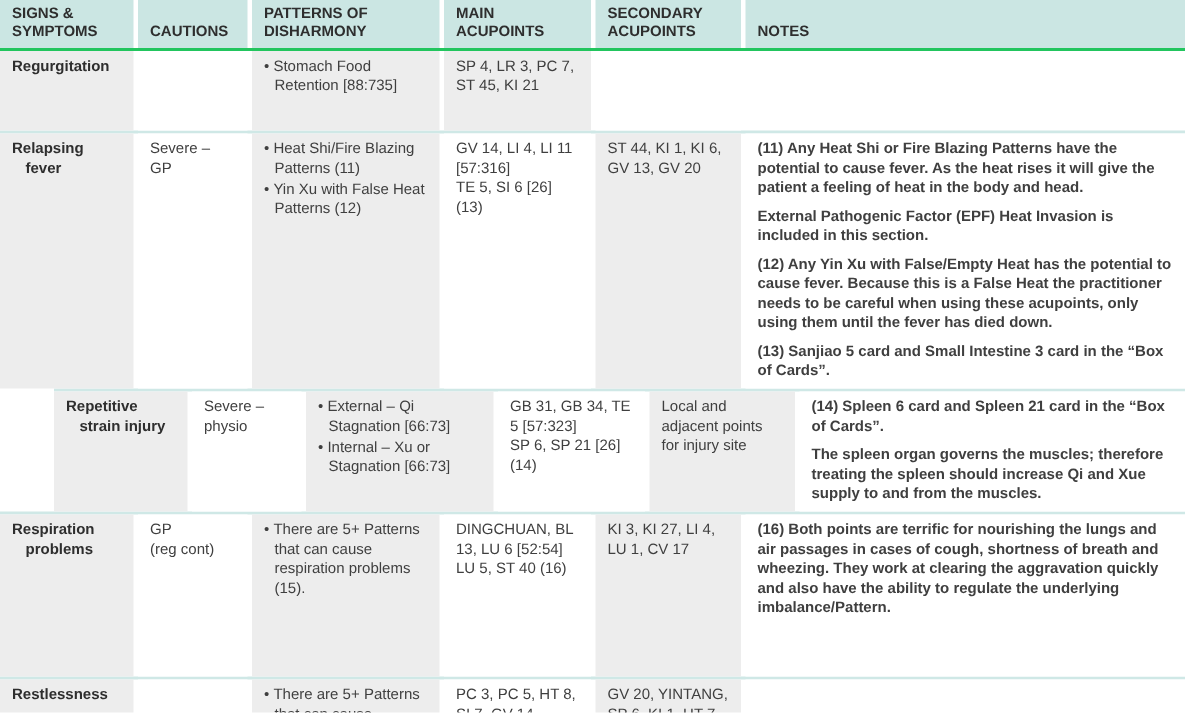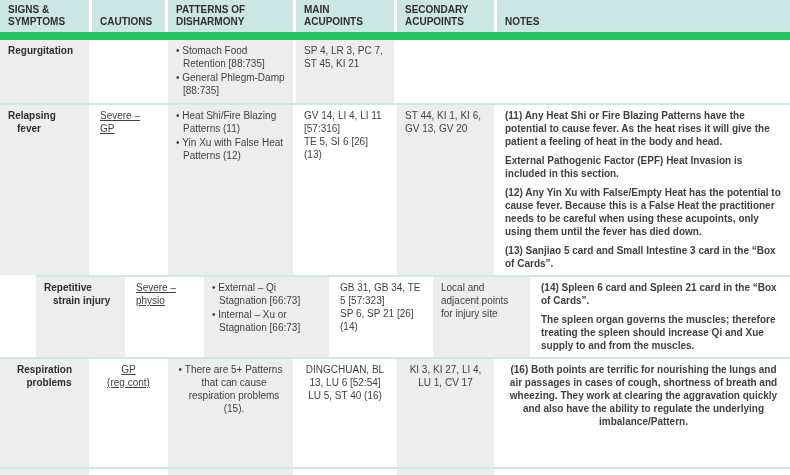--- a/index.html
+++ b/index.html
@@ -34,31 +34,31 @@
   .header .cell{
     background:var(--header-bg);
     display:flex;align-items:flex-end;
     font-weight:bold;color:var(--heading-text);
     white-space:pre-line;line-height:12px;
     padding-top:4px;padding-bottom:4px;
     min-height:28px;
   }
   
   .tbody .row{border-top:2px solid var(--divider);}
-  .tbody .row:first-child{border-top:8px solid #22c55e;}
+  .tbody .row:first-child{border-top:2px solid #22c55e;}
   .tbody .row:nth-child(1){min-height:55px;}
   .tbody .row:nth-child(2){min-height:157px;}
   .tbody .row:nth-child(3){min-height:62px;margin-left:36px;}
-  .tbody .row:nth-child(4){min-height:110px;text-align:center;}
+  .tbody .row:nth-child(4){min-height:110px;}
   .tbody .row:nth-child(5){min-height:46px;}
   .signs{
     display:block;font-weight:bold;color:var(--heading-text);
     padding-left:9px;text-indent:-9px;
   }
-  .prewrap{white-space:pre-line;text-decoration:underline;}
+  .prewrap{white-space:pre-line;}
   ul.patterns{margin:0;padding:0;list-style:none;}
   ul.patterns li{padding-left:7px;text-indent:-7px;margin:0 0 1px 0;}
   ul.patterns li::before{content:"\2022\00a0";}
   .c4 .line{margin:0;}
   .c6 p{margin:0 0 6px 0;font-weight:bold;}
   .c6 p:last-child{margin-bottom:0;}
 </style>
 </head>
 <body>
 
@@ -79,21 +79,20 @@
   <div class="row">
     <div class="cell c1">
       <span class="signs">Regurgitation</span>
     </div>
     <div class="cell c2">
       <span class="prewrap"></span>
     </div>
     <div class="cell c3">
       <ul class="patterns">
             <li>Stomach Food Retention [88:735]</li>
-            <li>General Phlegm-Damp [88:735]</li>
           </ul>
     </div>
     <div class="cell c5">
       <span>SP 4, LR 3, PC 7, ST 45, KI 21</span>
     </div>
     <div class="cell c6"></div>
   </div>
 
   <div class="row">
     <div class="cell c1">

